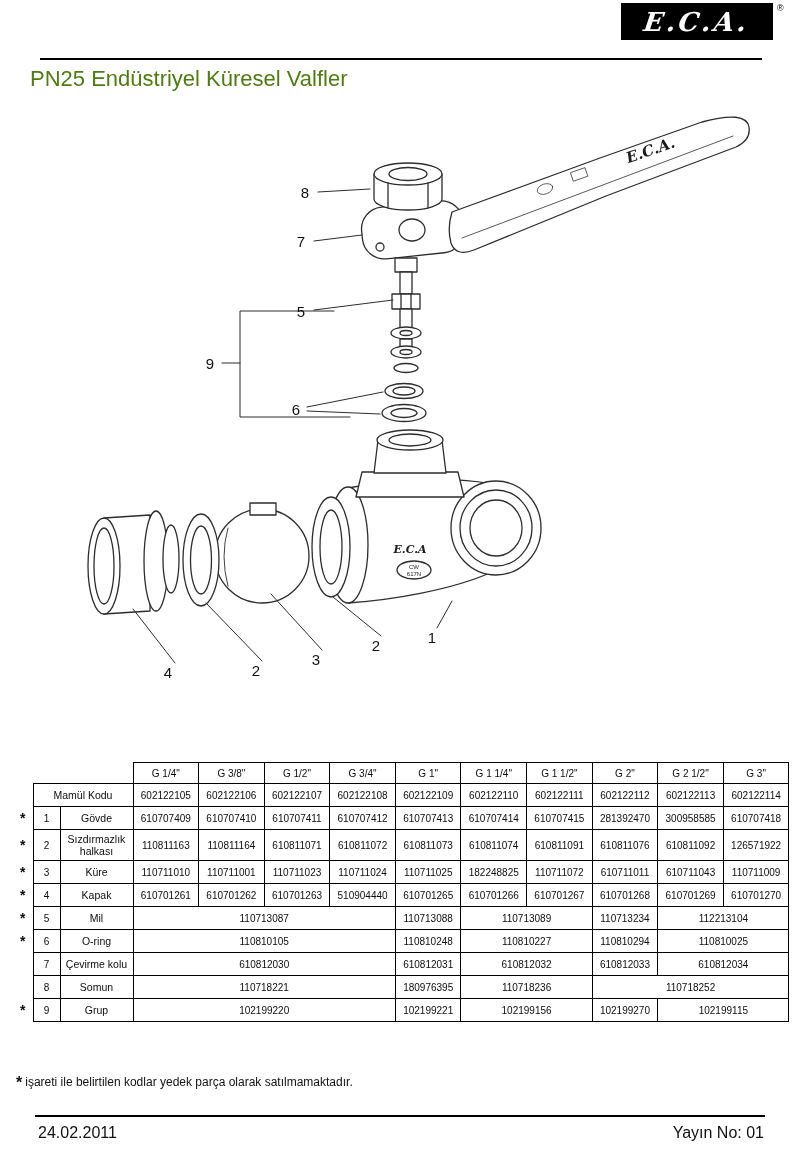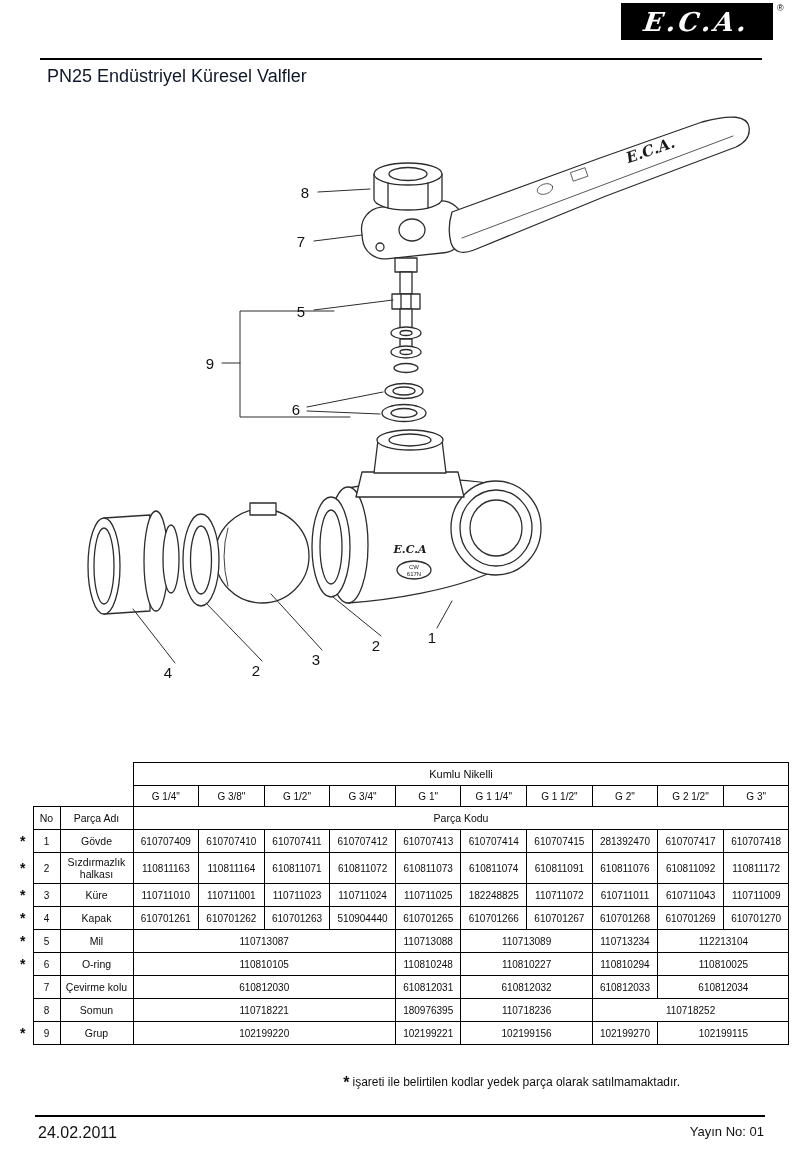--- a/index.html
+++ b/index.html
@@ -12,43 +12,43 @@
     position:absolute;left:621px;top:3px;width:152px;height:37px;background:#000;
     display:flex;align-items:center;justify-content:center;
   }
   .logo-text{
     color:#fff;font-family:"DejaVu Serif",serif;font-style:italic;font-weight:bold;
     font-size:26px;letter-spacing:3px;transform:skewX(-8deg);white-space:nowrap;
   }
   .logo-reg{position:absolute;left:777px;top:3px;font-size:9px;color:#000;}
   
   .rule-top{position:absolute;left:40px;top:58px;width:722px;height:2px;background:#000;}
-  .page-title{position:absolute;left:47px;top:66px;font-size:18px;color:#0f172a;}
+  .page-title{position:absolute;left:30px;top:66px;font-size:22px;color:#4d7c0f;}
   
   .diagram{position:absolute;left:0;top:0;width:800px;height:760px;}
   
   .table-wrap{position:absolute;left:13px;top:762px;}
   table{border-collapse:collapse;table-layout:fixed;width:776px;}
   td{
     border:1px solid #000;text-align:center;vertical-align:middle;
     font-size:10px;padding:1px 0;overflow:hidden;color:#0c0c0c;
   }
   td.nb{border:none;background:transparent;}
   td.star{font-size:14px;font-weight:bold;}
   td.hdr{font-size:11px;}
   td.lbl{font-size:10.5px;}
   tr.h22 td{height:20px;}
   tr.h20 td{height:18px;}
   tr.h30 td{height:28px;}
   
-  .footnote{position:absolute;left:8px;top:1074px;width:672px;text-align:right;font-size:12px;}
+  .footnote{position:absolute;left:16px;top:1074px;width:672px;text-align:left;font-size:12px;}
   .fn-star{font-size:16px;font-weight:bold;vertical-align:-2px;margin-right:3px;}
   .rule-bottom{position:absolute;left:35px;top:1115px;width:730px;height:2px;background:#000;}
   .footer-left{position:absolute;left:38px;top:1124px;font-size:16px;}
-  .footer-right{position:absolute;right:36px;top:1124px;font-size:13px;}
+  .footer-right{position:absolute;right:36px;top:1124px;font-size:16px;}
 </style>
 </head>
 <body>
 
 <div class="logo-box">
   <span class="logo-text">E.C.A.</span>
 </div>
 <span class="logo-reg">®</span>
 
 <div class="rule-top"></div>
@@ -181,76 +181,79 @@
         <col style="width:65.6px">
         <col style="width:65.6px">
         <col style="width:65.6px">
   <col style="width:65.6px">
         <col style="width:65.6px">
         <col style="width:65.6px">
         <col style="width:65.6px">
         <col style="width:65.6px">
 </colgroup>
 <tbody>
-  <tr class="h22">
-    <td class="nb"></td>
-    <td class="nb" colspan="2"></td>
-    <td class="hdr" colspan="10">Kumlu Nikelli</td>
-  </tr>
   <tr class="h20">
     <td class="nb"></td>
     <td class="nb" colspan="2"></td>
     <td>G 1/4"</td>
     <td>G 3/8"</td>
     <td>G 1/2"</td>
     <td>G 3/4"</td>
     <td>G 1"</td>
     <td>G 1 1/4"</td>
     <td>G 1 1/2"</td>
     <td>G 2"</td>
     <td>G 2 1/2"</td>
     <td>G 3"</td>
   </tr>
   <tr class="h22">
     <td class="nb"></td>
-    <td class="lbl">No</td>
-    <td class="lbl">Parça Adı</td>
-    <td class="lbl" colspan="10">Parça Kodu</td>
+    <td class="lbl" colspan="2">Mamül Kodu</td>
+    <td>602122105</td>
+    <td>602122106</td>
+    <td>602122107</td>
+    <td>602122108</td>
+    <td>602122109</td>
+    <td>602122110</td>
+    <td>602122111</td>
+    <td>602122112</td>
+    <td>602122113</td>
+    <td>602122114</td>
   </tr>
 
   <tr class="h22">
     <td class="nb star">*</td>
     <td>1</td>
     <td class="lbl">Gövde</td>
     <td>610707409</td>
     <td>610707410</td>
     <td>610707411</td>
     <td>610707412</td>
     <td>610707413</td>
     <td>610707414</td>
     <td>610707415</td>
     <td>281392470</td>
-    <td>610707417</td>
+    <td>300958585</td>
     <td>610707418</td>
   </tr>
 
   <tr class="h30">
     <td class="nb star">*</td>
     <td>2</td>
     <td class="lbl">Sızdırmazlık halkası</td>
     <td>110811163</td>
     <td>110811164</td>
     <td>610811071</td>
     <td>610811072</td>
     <td>610811073</td>
     <td>610811074</td>
     <td>610811091</td>
     <td>610811076</td>
     <td>610811092</td>
-    <td>110811172</td>
+    <td>126571922</td>
   </tr>
 
   <tr class="h22">
     <td class="nb star">*</td>
     <td>3</td>
     <td class="lbl">Küre</td>
     <td>110711010</td>
     <td>110711001</td>
     <td>110711023</td>
     <td>110711024</td>

